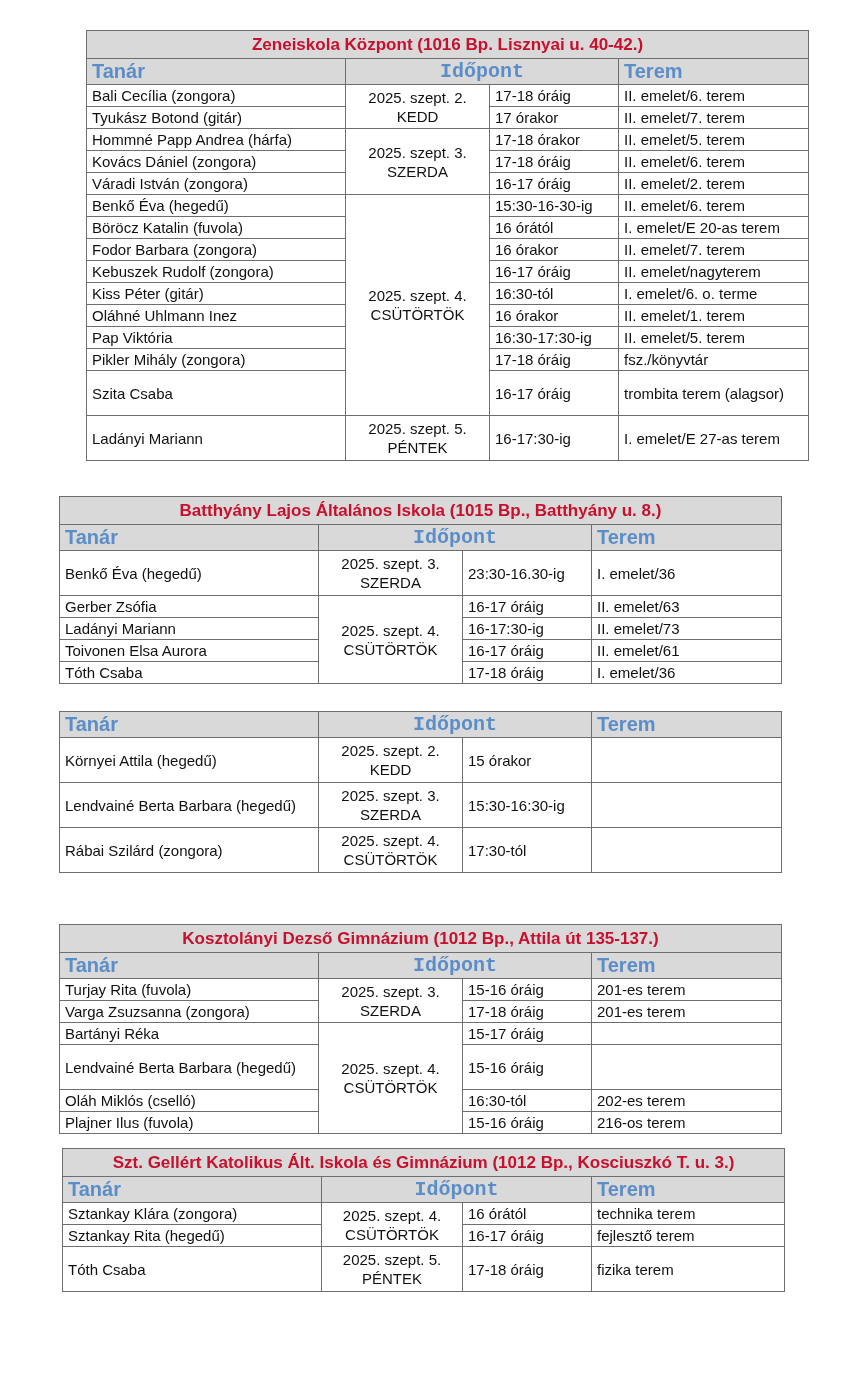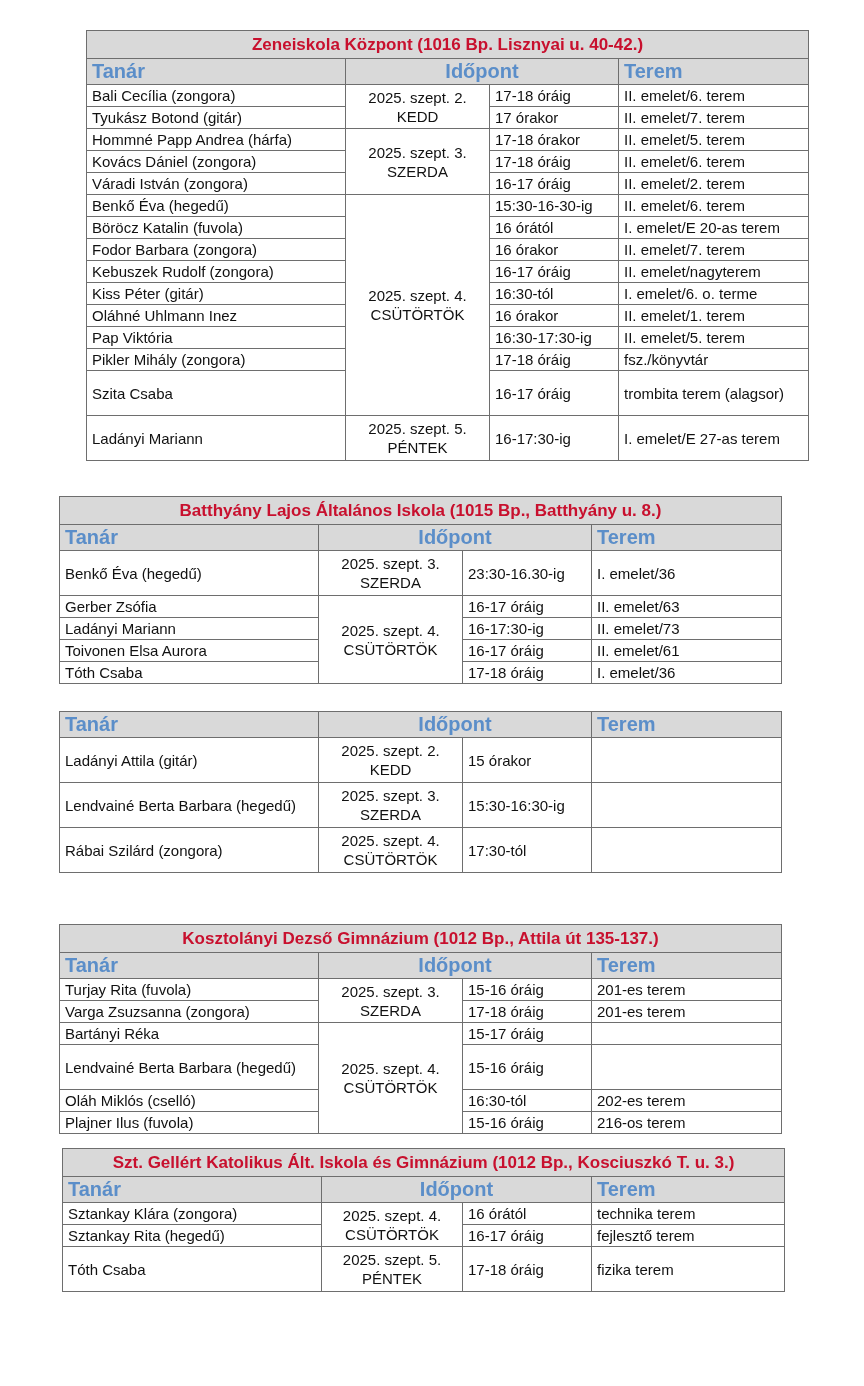--- a/index.html
+++ b/index.html
@@ -1,21 +1,21 @@
 <!DOCTYPE html>
 <html><head>
 <meta charset="utf-8">
 <style>
   body { margin:0; background:#ffffff; font-family:"Liberation Sans", sans-serif; }
   .page { position:relative; width:864px; height:1386px; background:#fff; }
   table.sched { position:absolute; border-collapse:collapse; font-family:"Liberation Sans", sans-serif; font-size:15px; color:#111; table-layout:fixed; }
   table.sched td, table.sched th { border:1px solid #6e6e6e; padding:0 5px; vertical-align:middle; line-height:19px; }
   .title-row th { background:#d9d9d9; color:#c8102e; font-weight:bold; font-size:17px; text-align:center; height:27px; }
   .head-row th { background:#d9d9d9; color:#5b8ec9; font-weight:bold; font-size:20px; height:25px; text-align:left; }
-  .head-row th.c { text-align:center; }
+  .head-row th.c { text-align:center;font-family:Liberation Mono, monospace; }
   td.date { text-align:center; }
   td.cell { height:21px; }
 </style>
 </head>
 <body>
 
 <div class="page">
 
 <table class="sched" style="left:74px;top:30px;width:722px;margin-left:12px;">
   <colgroup>
@@ -168,21 +168,21 @@
         <col style="width:129px">
         <col style="width:190px">
       </colgroup>
   <tbody>
   <tr class="head-row">
           <th>Tanár</th>
           <th colspan="2" class="c">Időpont</th>
           <th>Terem</th>
         </tr>
   <tr style="height:45px">
-          <td class="cell">Ladányi Attila (gitár)</td>
+          <td class="cell">Környei Attila (hegedű)</td>
           <td class="date"><span>2025. szept. 2.</span><br><span>KEDD</span></td>
           <td>15 órakor</td>
           <td></td>
         </tr>
   <tr style="height:45px">
           <td class="cell">Lendvainé Berta Barbara (hegedű)</td>
           <td class="date"><span>2025. szept. 3.</span><br><span>SZERDA</span></td>
           <td>15:30-16:30-ig</td>
           <td></td>
         </tr>

